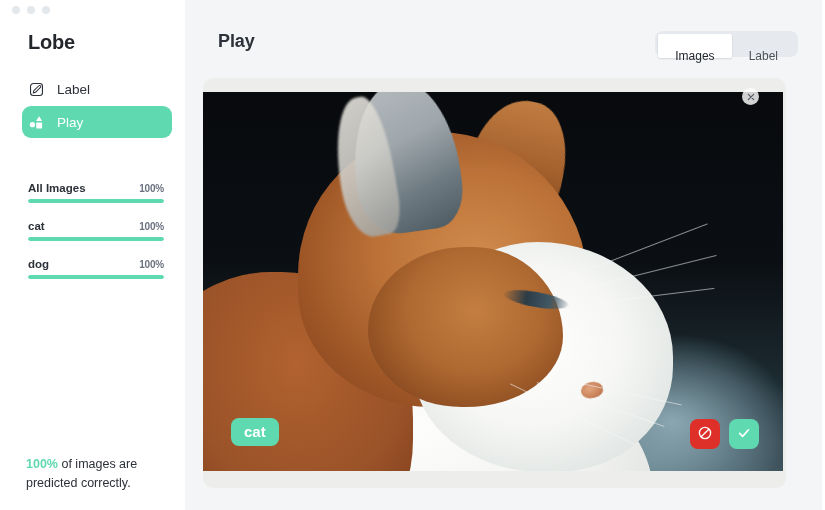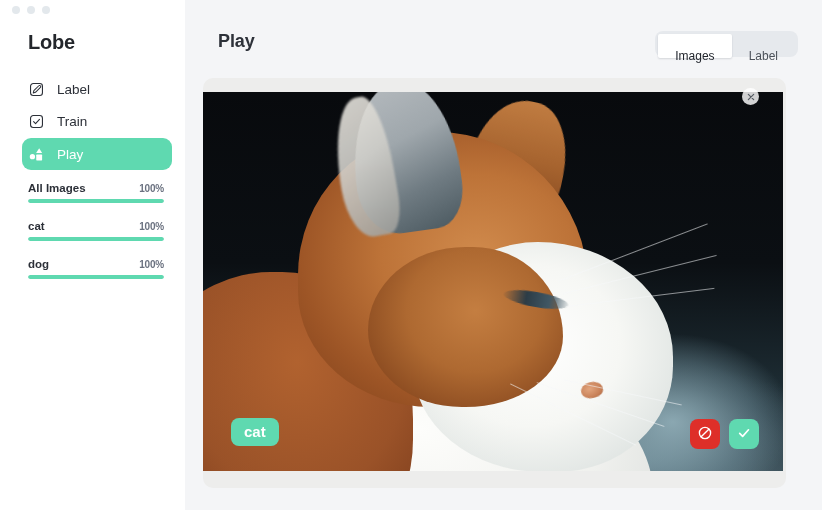--- a/index.html
+++ b/index.html
@@ -366,29 +366,20 @@
       <div class="nav-item">
         <span class="nav-icon">
           <svg viewBox="0 0 20 20" width="17" height="17" fill="none">
             <path d="M3 6.2a3.2 3.2 0 0 1 3.2-3.2h7.6A3.2 3.2 0 0 1 17 6.2v7.6a3.2 3.2 0 0 1-3.2 3.2H6.2A3.2 3.2 0 0 1 3 13.8V6.2Z" stroke="#2c3038" stroke-width="1.3"></path>
             <path d="M12.7 5.6 6.9 11.4l-.7 2.6 2.6-.7 5.8-5.8a1.3 1.3 0 0 0 0-1.9 1.3 1.3 0 0 0-1.9 0Z" stroke="#2c3038" stroke-width="1.2" stroke-linejoin="round"></path>
           </svg>
         </span>
         <span class="nav-label">Label</span>
       </div>
 
-      <div class="nav-item">
-        <span class="nav-icon">
-          <svg viewBox="0 0 20 20" width="17" height="17" fill="none">
-            <path d="M3 6.2a3.2 3.2 0 0 1 3.2-3.2h7.6A3.2 3.2 0 0 1 17 6.2v7.6a3.2 3.2 0 0 1-3.2 3.2H6.2A3.2 3.2 0 0 1 3 13.8V6.2Z" stroke="#2c3038" stroke-width="1.3"></path>
-            <path d="M6.6 10.2l2.3 2.4 4.6-5" stroke="#2c3038" stroke-width="1.3" stroke-linecap="round" stroke-linejoin="round"></path>
-          </svg>
-        </span>
-        <span class="nav-label">Train</span>
-      </div>
 
       <div class="nav-item active">
         <span class="nav-icon">
           <svg viewBox="0 0 20 20" width="17" height="17" fill="none">
             <path d="M13.1 2.6 16.6 8.3H9.6L13.1 2.6Z" fill="#ffffff"></path>
             <rect x="9.7" y="10.1" width="6.9" height="6.9" rx="0.7" fill="#ffffff"></rect>
             <circle cx="5.2" cy="12.6" r="3.1" fill="#ffffff"></circle>
           </svg>
         </span>
         <span class="nav-label">Play</span>
@@ -421,20 +412,21 @@
         <div class="class-head">
           <span class="class-name">dog</span>
           <span class="class-pct">100%</span>
         </div>
         <div class="bar-track">
           <div class="bar-fill" style="width:100%"></div>
         </div>
       </div>
     </div>
 
+    <div class="footer-note"><span class="accent">100%</span><span> of images are predicted correctly.</span></div>
   </aside>
 
   <section class="main">
 
     <header class="main-header">
       <h1 class="page-title">Play</h1>
 
       <div class="seg-control">
         <div class="seg-btn selected">Images</div>
         <div class="seg-btn">Label</div>

